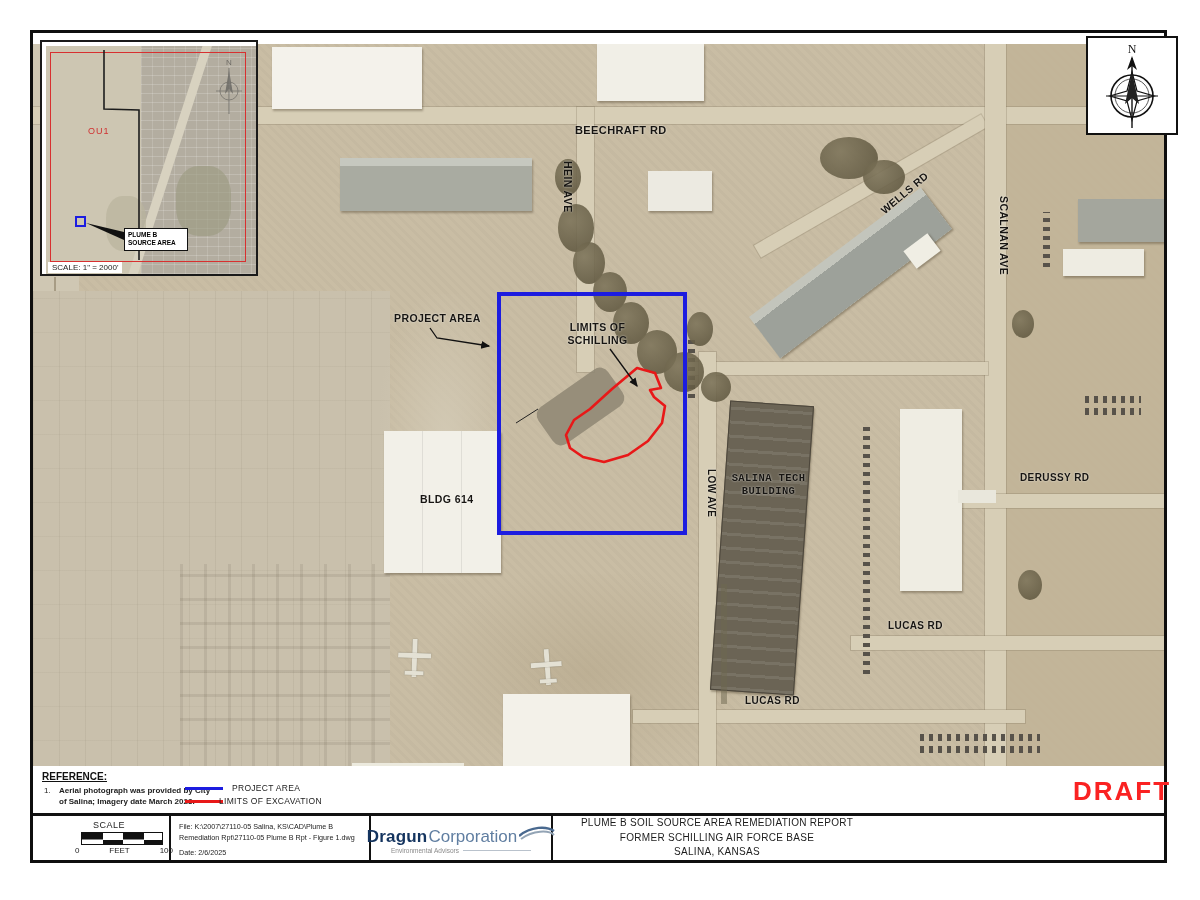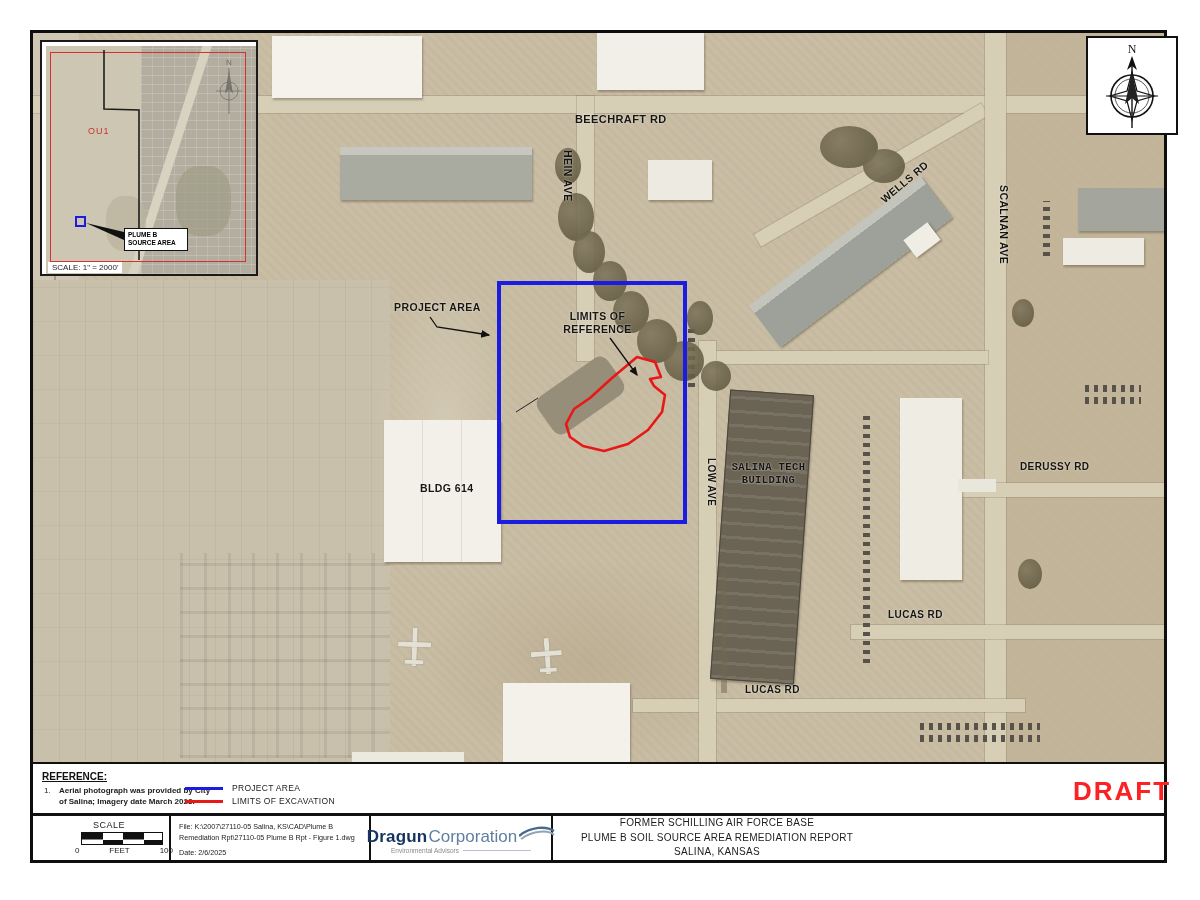--- a/index.html
+++ b/index.html
@@ -1,21 +1,21 @@
 <!DOCTYPE html>
 <html><head>
 <meta charset="utf-8">
 <style>
   * { margin:0; padding:0; box-sizing:border-box; }
   body { background:#ffffff; font-family:"Liberation Sans", sans-serif; }
   .page { position:relative; width:1200px; height:900px; background:#fff; overflow:hidden; }
   .frame { position:absolute; left:30px; top:30px; width:1137px; height:833px; border:3px solid #0e0e0e; }
 
   
-  .map { position:absolute; left:0; top:0; width:1131px; height:731px; background:#c9bda4; overflow:hidden; border-bottom:2px solid #111;
+  .map { position:absolute; left:0; top:11px; width:1131px; height:731px; background:#c9bda4; overflow:hidden; border-bottom:2px solid #111;
          background-image: repeating-linear-gradient(45deg, rgba(0,0,0,.02) 0 3px, transparent 3px 7px); }
   .shape { position:absolute; }
   .apron { left:0; top:247px; width:357px; height:484px; background:#c9c0ac;
            background-image: repeating-linear-gradient(90deg, rgba(90,80,60,.08) 0 1px, transparent 1px 26px),
                              repeating-linear-gradient(0deg, rgba(90,80,60,.05) 0 1px, transparent 1px 34px); }
   .runway { left:0; top:0; width:46px; height:731px; background:#cfc7b3; }
   .runway-dash { left:21px; top:8px; width:2px; height:715px; background:repeating-linear-gradient(0deg,#a79c85 0 14px, transparent 14px 34px); }
   .east { left:973px; top:0; width:158px; height:731px; background:#c1b396; opacity:.8; }
   .palefield { left:347px; top:250px; width:130px; height:290px; background:radial-gradient(ellipse at center,#d2c9b4 0%, rgba(210,201,180,0) 75%); }
   .worn { left:400px; top:530px; width:310px; height:200px; background:radial-gradient(ellipse at center, rgba(175,160,130,.45) 0%, rgba(175,160,130,0) 75%); }
@@ -194,21 +194,21 @@
     <div class="mlabel" style="left:712px;top:651px;font-size:10px;">LUCAS RD</div>
     <div class="mlabel rot90" style="left:684px;top:425px;width:58px;font-size:10px;">LOW AVE</div>
     <div class="mlabel center2" style="left:668px;top:428px;width:135px;font-family:Liberation Mono, monospace;">
       <span>SALINA TECH</span><br>
       <span>BUILDING</span>
     </div>
     <div class="mlabel" style="left:387px;top:449px;">BLDG 614</div>
     <div class="mlabel" style="left:361px;top:268px;">PROJECT AREA</div>
     <div class="mlabel center2" style="left:512px;top:277px;width:105px;">
       <span>LIMITS OF</span><br>
-      <span>REFERENCE</span>
+      <span>SCHILLING</span>
     </div>
   </div>
 
   <div class="inset">
     <div class="ph">
       <div class="city"></div>
       <div class="hwy"></div>
       <div class="green1"></div>
       <div class="green2"></div>
     </div>
@@ -251,21 +251,21 @@
   <div class="refrow">
     <div class="ref-head">REFERENCE:</div>
     <div class="ref-num">1.</div>
     <div class="ref-text">
       <span>Aerial photograph was provided by City</span><br>
       <span>of Salina; Imagery date March 2023.</span>
     </div>
     <div class="leg-line" style="left:152px;top:21px;background:#1c1ce0;"></div>
     <div class="leg-label" style="left:199px;top:17px;">PROJECT AREA</div>
     <div class="leg-line" style="left:152px;top:34px;background:#e81818;"></div>
-    <div class="leg-label" style="left:199px;top:30px;">LIMITS OF EXCAVATION</div>
+    <div class="leg-label" style="left:186px;top:30px;">LIMITS OF EXCAVATION</div>
     <div class="draft">DRAFT</div>
   </div>
 
   <div class="titlerow">
     <div class="cell c-scale">
       <div class="sl">SCALE</div>
       <div class="sbar"></div>
       <div class="snums">
         <span>0</span>
         <span>FEET</span>
@@ -285,20 +285,20 @@
           <path d="M0,14 C12,4 28,4 35,9" fill="none" stroke="#49698f" stroke-width="2.4"></path>
           <path d="M2,17 C14,8 30,8 35,13" fill="none" stroke="#93a4b5" stroke-width="2"></path>
         </svg>
       </div>
       <div class="tagrow">
         <span class="tagline">Environmental Advisors</span>
         <span class="tagrule"></span>
       </div>
     </div>
     <div class="cell c-title">
+      <div>PLUME B SOIL SOURCE AREA REMEDIATION REPORT</div>
       <div>FORMER SCHILLING AIR FORCE BASE</div>
-      <div>PLUME B SOIL SOURCE AREA REMEDIATION REPORT</div>
       <div>SALINA, KANSAS</div>
     </div>
   </div>
 
  </div>
 </div>
 
 </body></html>

